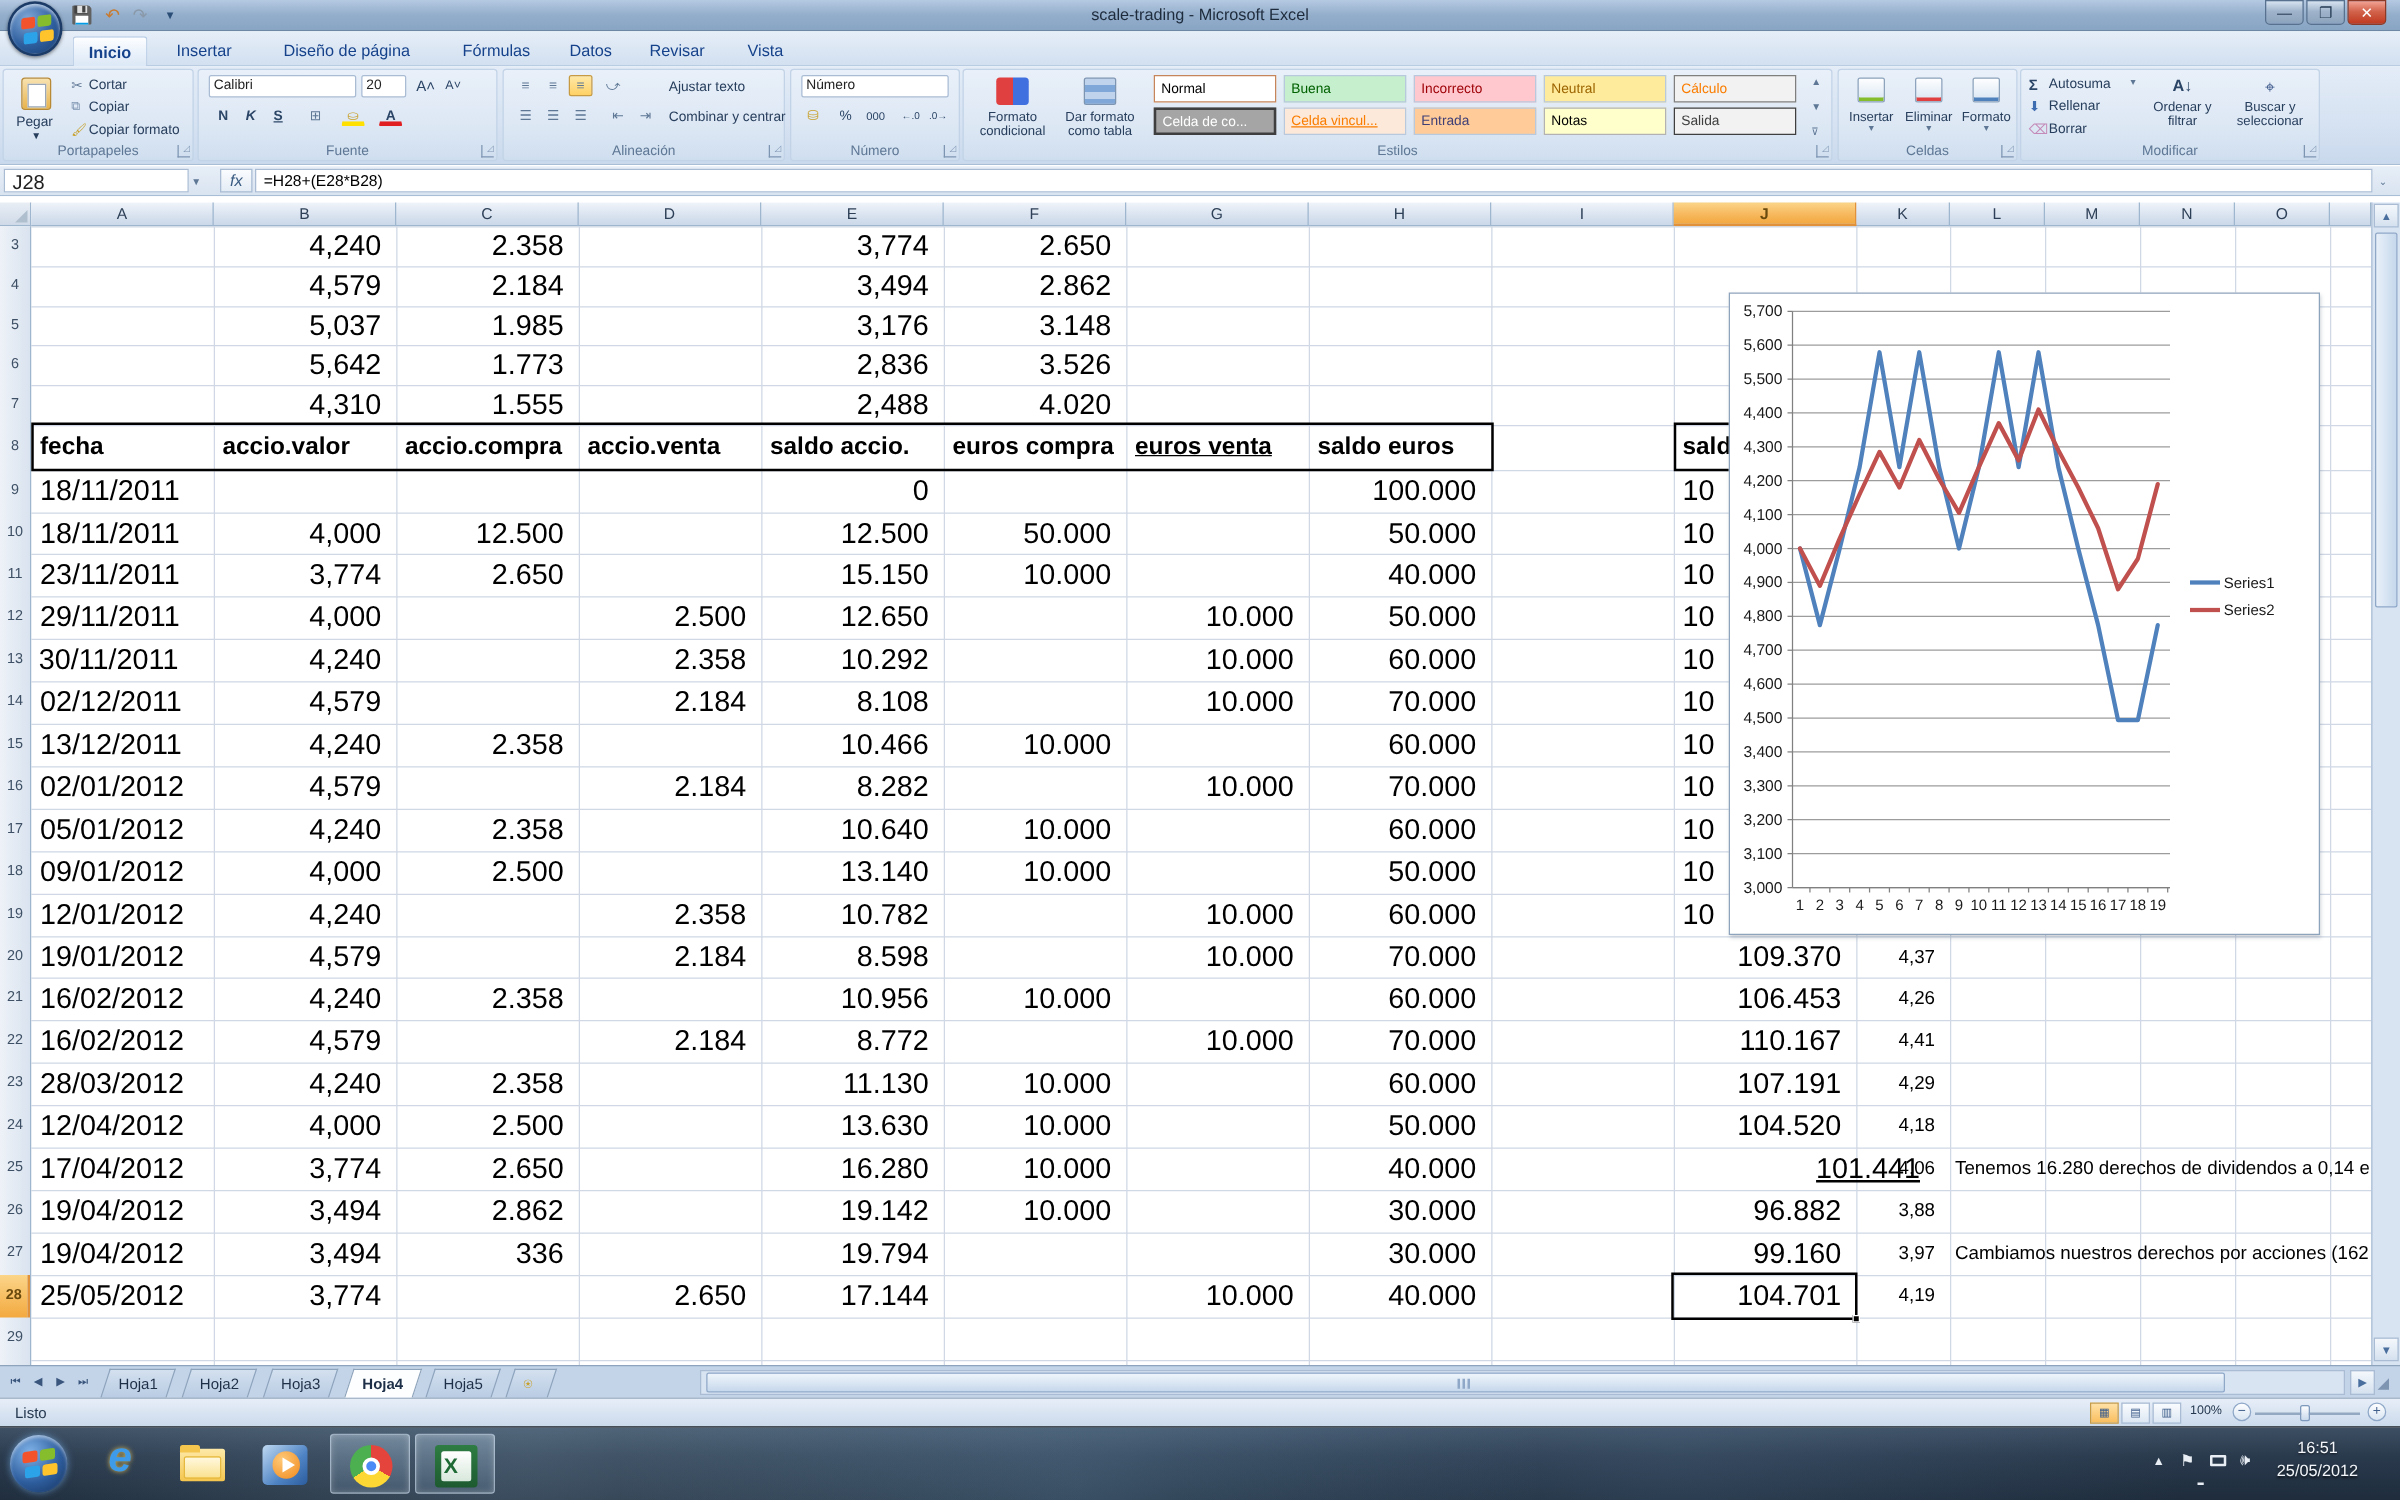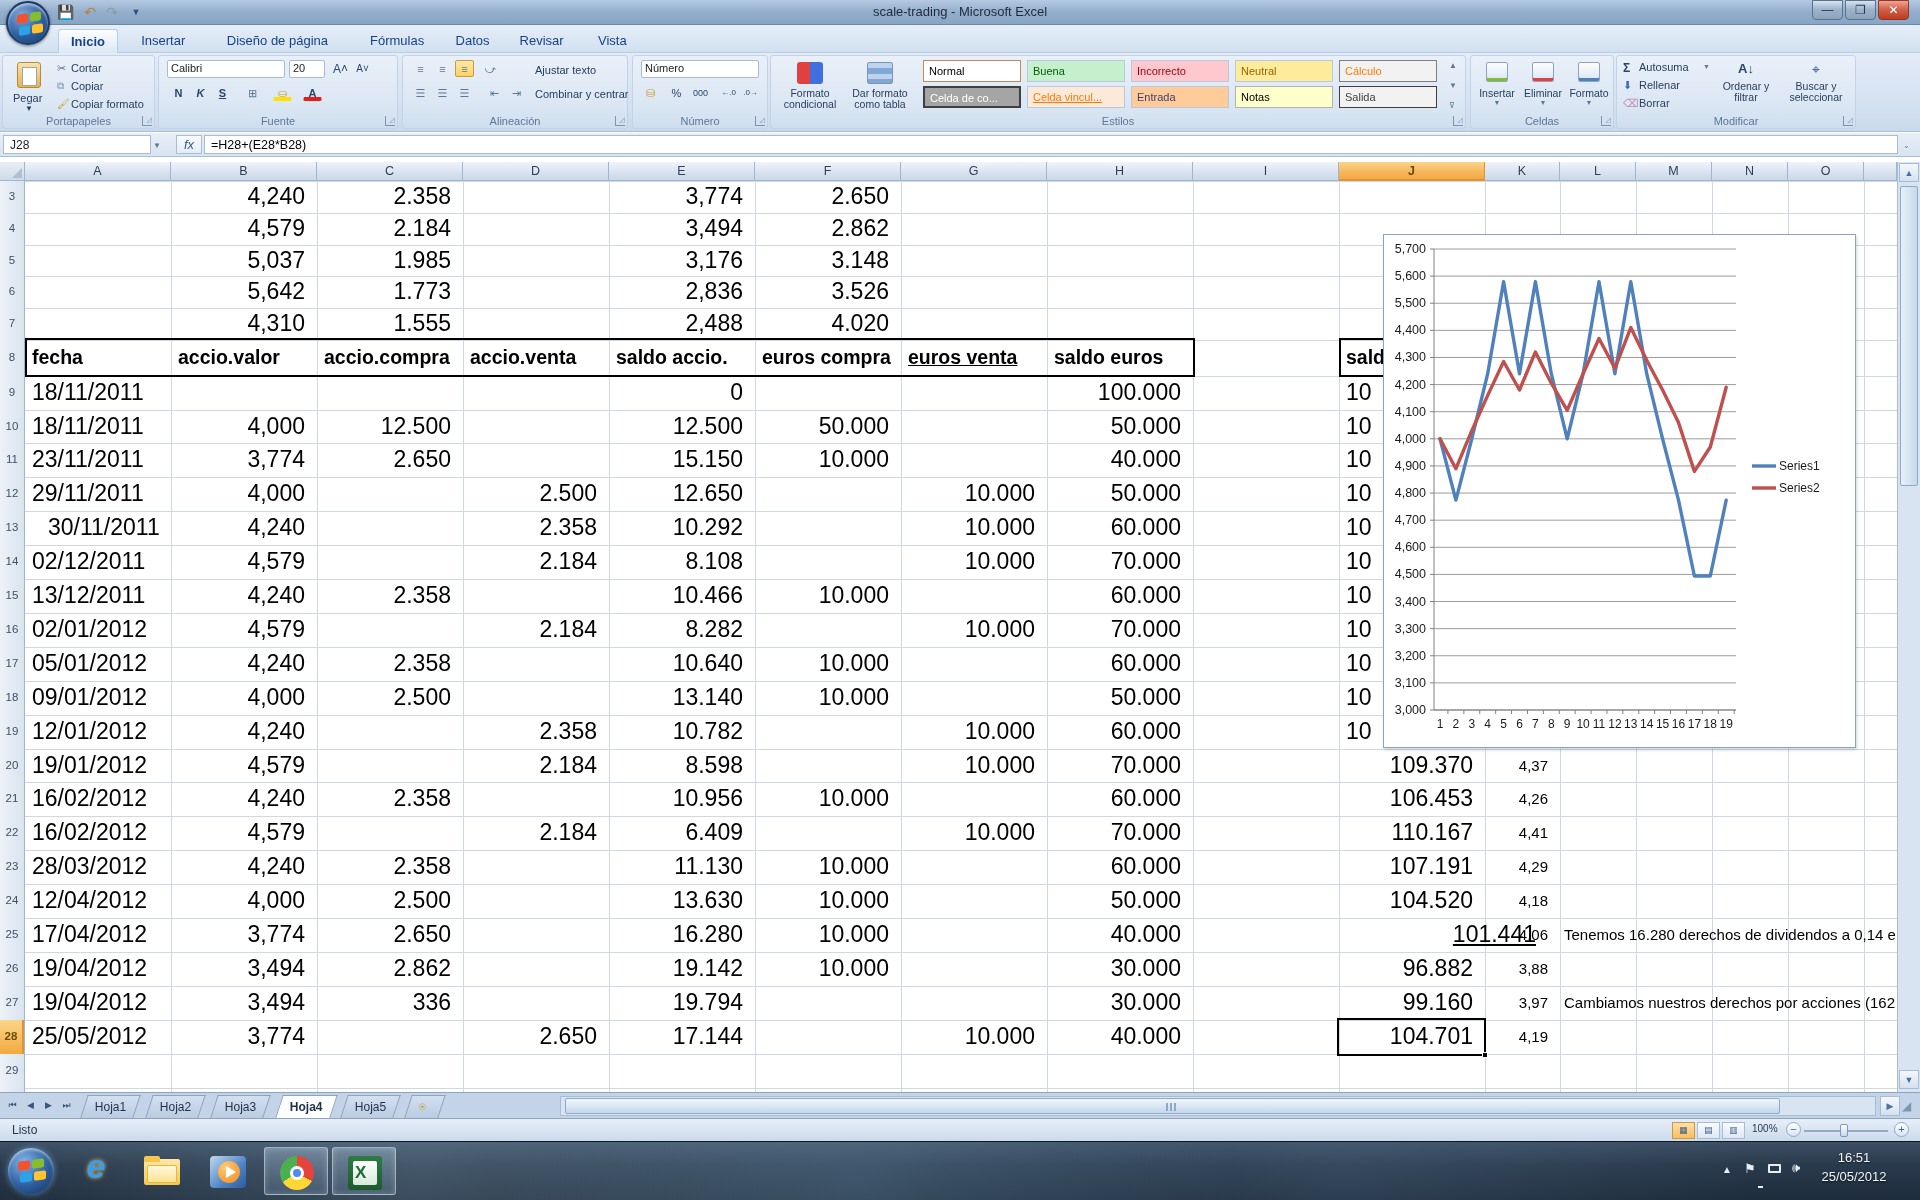--- a/index.html
+++ b/index.html
@@ -50,21 +50,21 @@
     text-align:center; line-height:16px; font-size:11px; color:#2B4566; }
   .mini:hover, .sel-amber { background:linear-gradient(#FFE8A6,#FFD166); border-color:#C79B43; }
   .style-cell { position:absolute; width:98px; height:22px; font-size:11px; line-height:20px;
     padding-left:5px; border:1px solid #B9C9DD; background:#fff; color:#000; overflow:hidden; white-space:nowrap; }
   .big-btn { position:absolute; top:4px; width:66px; height:64px; text-align:center; font-size:11px; color:#273E5C; }
 
   
   #formula-bar { left:0; top:133px; width:1920px; height:24px;
     background:linear-gradient(#E7EEF7,#D9E4F1); border-bottom:1px solid #A8BDD6; }
   #name-box { left:3px; top:2px; width:148px; height:19px; background:#fff; border:1px solid #A9BCD4;
-    font-size:12px; color:#222; padding:2px 6px; }
+    font-size:16px; color:#222; padding:2px 6px; }
   #fx-btn { left:176px; top:2px; width:26px; height:19px; background:linear-gradient(#FAFCFE,#E4ECF5);
     border:1px solid #A9BCD4; text-align:center; font-style:italic; font-size:13px; color:#3A5B82; line-height:17px; }
   #formula-input { left:204px; top:2px; width:1694px; height:19px; background:#fff; border:1px solid #A9BCD4;
     font-size:12.5px; color:#000; padding:2px 6px; }
 
   
   #grid-area { left:0; top:157px; width:1920px; height:935px; overflow:hidden; background:#fff; }
   .col-h { position:absolute; top:0; height:19px; text-align:center; font-size:12.5px; color:#2E4057;
     line-height:19px; border-right:1px solid #9EB6CE; }
   .col-h.sel { background:linear-gradient(#FBD589,#F6B65B 60%,#F3A93F); color:#6B4A0E; font-weight:bold;
@@ -422,21 +422,21 @@
       <div class="cell-txt num " style="left: 759px; top: 286.4px; width: 130px; height: 33.9px; line-height: 33.9px;">10.000</div>
       <div class="cell-txt num " style="left: 1051px; top: 286.4px; width: 130px; height: 33.9px; line-height: 33.9px;">40.000</div>
       <div class="cell-txt " style="left: 1346px; top: 286.4px; width: 40px; height: 33.9px; line-height: 33.9px;">10</div>
       <div class="cell-txt " style="left: 32px; top: 320.3px; width: 138px; height: 33.9px; line-height: 33.9px;">29/11/2011</div>
       <div class="cell-txt num " style="left: 175px; top: 320.3px; width: 130px; height: 33.9px; line-height: 33.9px;">4,000</div>
       <div class="cell-txt num " style="left: 467px; top: 320.3px; width: 130px; height: 33.9px; line-height: 33.9px;">2.500</div>
       <div class="cell-txt num " style="left: 613px; top: 320.3px; width: 130px; height: 33.9px; line-height: 33.9px;">12.650</div>
       <div class="cell-txt num " style="left: 905px; top: 320.3px; width: 130px; height: 33.9px; line-height: 33.9px;">10.000</div>
       <div class="cell-txt num " style="left: 1051px; top: 320.3px; width: 130px; height: 33.9px; line-height: 33.9px;">50.000</div>
       <div class="cell-txt " style="left: 1346px; top: 320.3px; width: 40px; height: 33.9px; line-height: 33.9px;">10</div>
-      <div class="cell-txt " style="left: 48px; top: 354.2px; width: 138px; height: 33.9px; line-height: 33.9px;">30/11/2011</div>
+      <div class="cell-txt " style="left: 31px; top: 354.2px; width: 138px; height: 33.9px; line-height: 33.9px;">30/11/2011</div>
       <div class="cell-txt num " style="left: 175px; top: 354.2px; width: 130px; height: 33.9px; line-height: 33.9px;">4,240</div>
       <div class="cell-txt num " style="left: 467px; top: 354.2px; width: 130px; height: 33.9px; line-height: 33.9px;">2.358</div>
       <div class="cell-txt num " style="left: 613px; top: 354.2px; width: 130px; height: 33.9px; line-height: 33.9px;">10.292</div>
       <div class="cell-txt num " style="left: 905px; top: 354.2px; width: 130px; height: 33.9px; line-height: 33.9px;">10.000</div>
       <div class="cell-txt num " style="left: 1051px; top: 354.2px; width: 130px; height: 33.9px; line-height: 33.9px;">60.000</div>
       <div class="cell-txt " style="left: 1346px; top: 354.2px; width: 40px; height: 33.9px; line-height: 33.9px;">10</div>
       <div class="cell-txt " style="left: 32px; top: 388.1px; width: 138px; height: 33.9px; line-height: 33.9px;">02/12/2011</div>
       <div class="cell-txt num " style="left: 175px; top: 388.1px; width: 130px; height: 33.9px; line-height: 33.9px;">4,579</div>
       <div class="cell-txt num " style="left: 467px; top: 388.1px; width: 130px; height: 33.9px; line-height: 33.9px;">2.184</div>
       <div class="cell-txt num " style="left: 613px; top: 388.1px; width: 130px; height: 33.9px; line-height: 33.9px;">8.108</div>
@@ -490,21 +490,21 @@
       <div class="cell-txt num " style="left: 175px; top: 625.4px; width: 130px; height: 33.9px; line-height: 33.9px;">4,240</div>
       <div class="cell-txt num " style="left: 321px; top: 625.4px; width: 130px; height: 33.9px; line-height: 33.9px;">2.358</div>
       <div class="cell-txt num " style="left: 613px; top: 625.4px; width: 130px; height: 33.9px; line-height: 33.9px;">10.956</div>
       <div class="cell-txt num " style="left: 759px; top: 625.4px; width: 130px; height: 33.9px; line-height: 33.9px;">10.000</div>
       <div class="cell-txt num " style="left: 1051px; top: 625.4px; width: 130px; height: 33.9px; line-height: 33.9px;">60.000</div>
       <div class="cell-txt num " style="left: 1343px; top: 625.4px; width: 130px; height: 33.9px; line-height: 33.9px;">106.453</div>
       <div class="cell-txt num small-txt" style="left: 1489px; top: 625.4px; width: 59px; height: 33.9px; line-height: 33.9px;">4,26</div>
       <div class="cell-txt " style="left: 32px; top: 659.3px; width: 138px; height: 33.9px; line-height: 33.9px;">16/02/2012</div>
       <div class="cell-txt num " style="left: 175px; top: 659.3px; width: 130px; height: 33.9px; line-height: 33.9px;">4,579</div>
       <div class="cell-txt num " style="left: 467px; top: 659.3px; width: 130px; height: 33.9px; line-height: 33.9px;">2.184</div>
-      <div class="cell-txt num " style="left: 613px; top: 659.3px; width: 130px; height: 33.9px; line-height: 33.9px;">6.409</div>
+      <div class="cell-txt num " style="left: 613px; top: 659.3px; width: 130px; height: 33.9px; line-height: 33.9px;">8.772</div>
       <div class="cell-txt num " style="left: 905px; top: 659.3px; width: 130px; height: 33.9px; line-height: 33.9px;">10.000</div>
       <div class="cell-txt num " style="left: 1051px; top: 659.3px; width: 130px; height: 33.9px; line-height: 33.9px;">70.000</div>
       <div class="cell-txt num " style="left: 1343px; top: 659.3px; width: 130px; height: 33.9px; line-height: 33.9px;">110.167</div>
       <div class="cell-txt num small-txt" style="left: 1489px; top: 659.3px; width: 59px; height: 33.9px; line-height: 33.9px;">4,41</div>
       <div class="cell-txt " style="left: 32px; top: 693.2px; width: 138px; height: 33.9px; line-height: 33.9px;">28/03/2012</div>
       <div class="cell-txt num " style="left: 175px; top: 693.2px; width: 130px; height: 33.9px; line-height: 33.9px;">4,240</div>
       <div class="cell-txt num " style="left: 321px; top: 693.2px; width: 130px; height: 33.9px; line-height: 33.9px;">2.358</div>
       <div class="cell-txt num " style="left: 613px; top: 693.2px; width: 130px; height: 33.9px; line-height: 33.9px;">11.130</div>
       <div class="cell-txt num " style="left: 759px; top: 693.2px; width: 130px; height: 33.9px; line-height: 33.9px;">10.000</div>
       <div class="cell-txt num " style="left: 1051px; top: 693.2px; width: 130px; height: 33.9px; line-height: 33.9px;">60.000</div>

